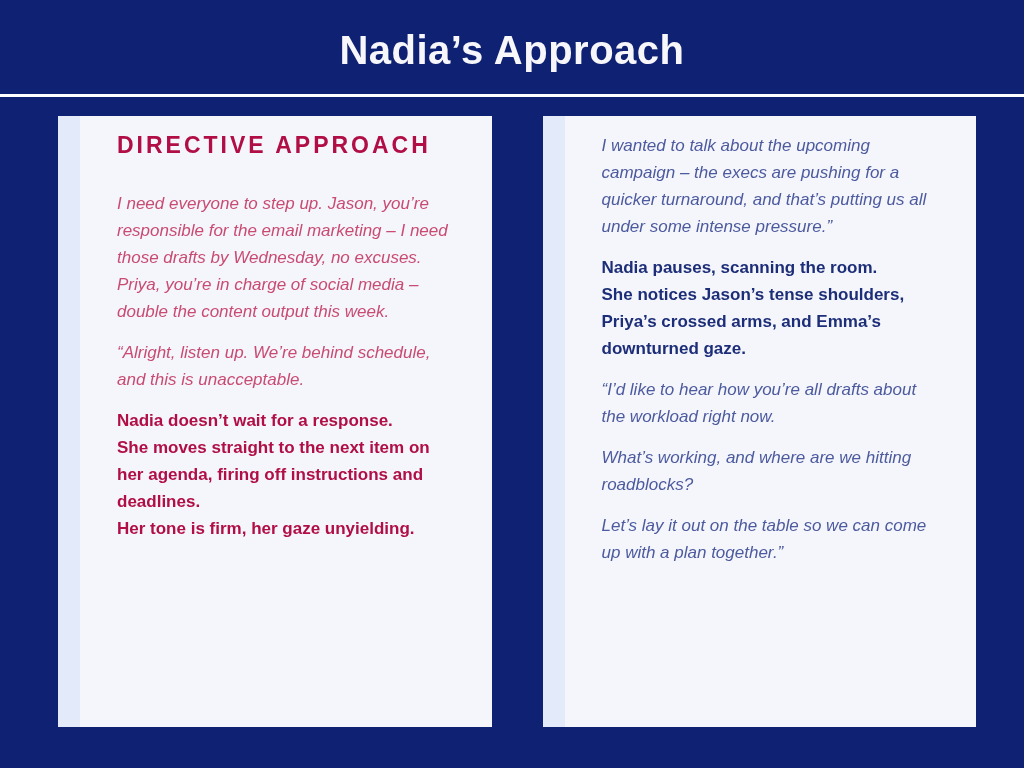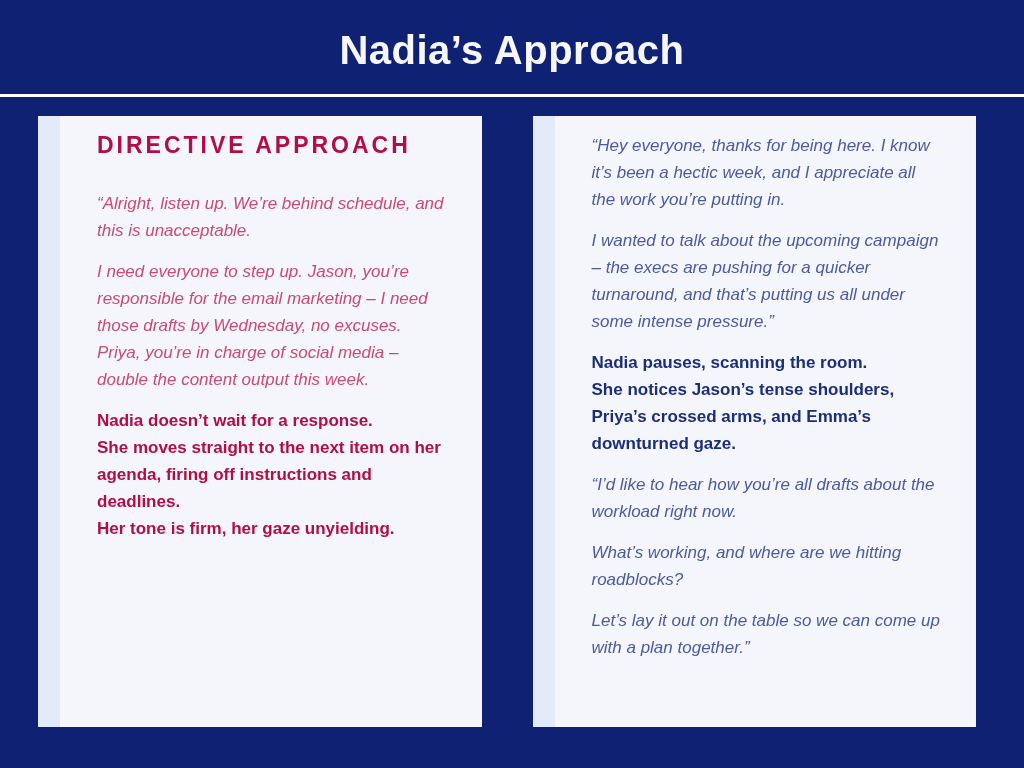--- a/index.html
+++ b/index.html
@@ -18,21 +18,21 @@
     height:94px; display:flex; align-items:center; justify-content:center;
   }
   .page-title{
     color:var(--title-color); font-size:40px; font-weight:800;
     letter-spacing:0.5px; padding-top:6px;
   }
   .header-divider{
     width:1024px; height:3px; background:var(--divider);
   }
   .cards{
-    display:flex; gap:51px; padding:19px 48px 0 38px;
+    display:flex; gap:51px; padding:19px 48px 0 38px;margin-left:20px;
   }
   .card{
     flex:1 1 0; height:611px; display:flex; flex-direction:row;
     background:var(--spine);
   }
   .card-spine{width:22px; flex:0 0 22px; background:var(--spine);}
   .card-content{
     flex:1 1 auto; background:var(--card-bg);
     padding:16px 34px 0 37px; height:611px; overflow:hidden;
   }
@@ -63,38 +63,37 @@
   <div class="header-divider"></div>
 
   <div class="cards">
 
     <div class="card card--directive">
       <div class="card-spine"></div>
       <div class="card-content">
         <h2 class="card-heading">DIRECTIVE APPROACH</h2>
         <div class="card-body">
 
+            <p class="para para--italic">I need everyone to step up. Jason, you’re responsible for the email marketing – I need those drafts by Wednesday, no excuses. Priya, you’re in charge of social media – double the content output this week.</p>
+
             <p class="para para--italic">“Alright, listen up. We’re behind schedule, and this is unacceptable.</p>
-
-            <p class="para para--italic">I need everyone to step up. Jason, you’re responsible for the email marketing – I need those drafts by Wednesday, no excuses. Priya, you’re in charge of social media – double the content output this week.</p>
 
 
             <p class="para para--bold">Nadia doesn’t wait for a response.
 She moves straight to the next item on her agenda, firing off instructions and deadlines.
 Her tone is firm, her gaze unyielding.</p>
           </div>
       </div>
     </div>
 
     <div class="card card--connecting">
       <div class="card-spine"></div>
       <div class="card-content">
         <div class="card-body">
 
-            <p class="para para--italic">“Hey everyone, thanks for being here. I know it’s been a hectic week, and I appreciate all the work you’re putting in.</p>
 
             <p class="para para--italic">I wanted to talk about the upcoming campaign – the execs are pushing for a quicker turnaround, and that’s putting us all under some intense pressure.”</p>
 
             <p class="para para--bold">Nadia pauses, scanning the room.
 She notices Jason’s tense shoulders, Priya’s crossed arms, and Emma’s downturned gaze.</p>
 
             <p class="para para--italic">“I’d like to hear how you’re all drafts about the workload right now.</p>
 
             <p class="para para--italic">What’s working, and where are we hitting roadblocks?</p>
 

